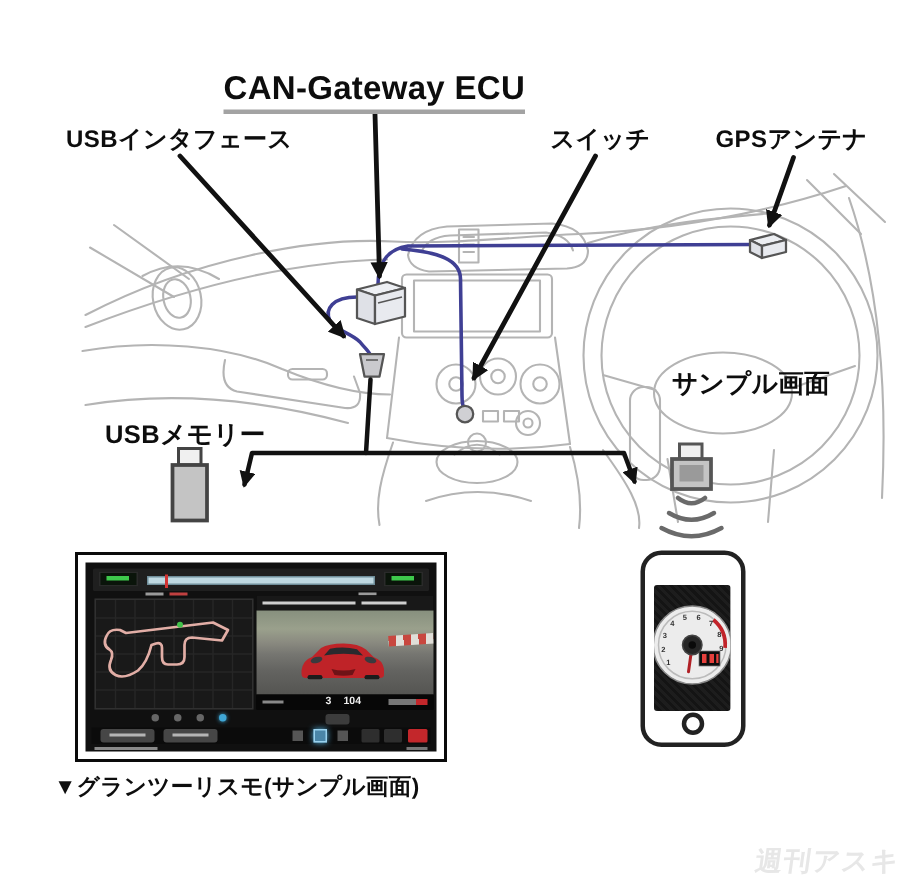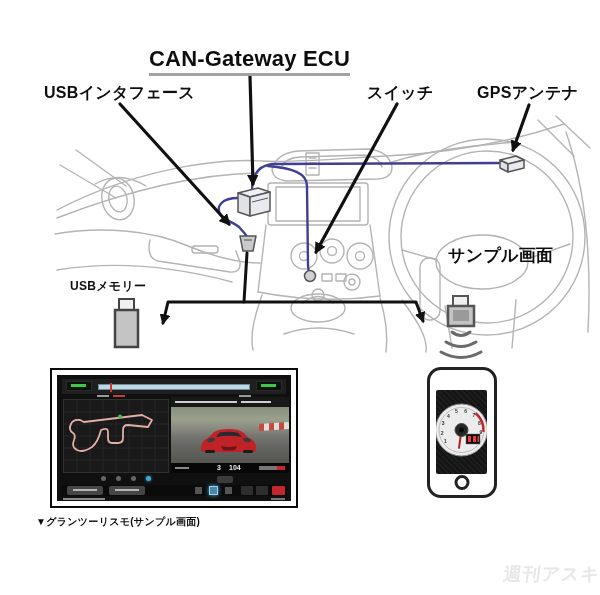--- a/index.html
+++ b/index.html
@@ -5,21 +5,21 @@
   html,body{margin:0;padding:0;background:#fff;}
   #canvas{position:relative;width:600px;height:595px;background:#ffffff;overflow:hidden;
           font-family:"Liberation Sans",sans-serif;}
   svg{display:block;}
   .abs{position:absolute;}
   .lbl{position:absolute;font-weight:bold;color:#0d0d0d;white-space:nowrap;letter-spacing:.3px;}
   .lbl-top{font-size:16px;}
   .lbl-can{font-size:22px;letter-spacing:.2px;border-bottom:3px solid #a3a3a3;padding-bottom:1px;}
   .lbl-bt1{font-size:19px;line-height:1.1;}
   .lbl-bt2{font-size:17px;line-height:1.15;}
-  .lbl-cap{font-size:10px;}
+  .lbl-cap{font-size:15px;}
   .watermark{position:absolute;font-weight:bold;font-size:18px;color:#e7e7e7;
              transform:skewX(-8deg);letter-spacing:1px;}
   
   .gt-frame{position:absolute;left:50px;top:368px;width:248px;height:140px;background:#fff;
             border:2px solid #0a0a0a;box-sizing:border-box;padding:5px;}
   .gt-screen{position:relative;width:100%;height:100%;background:#101010;overflow:hidden;}
   .gt-timeline{position:absolute;left:5px;right:5px;top:4px;height:15px;background:#1f1f1f;border-radius:1px;}
   .gt-chip{position:absolute;top:2px;width:24px;height:8px;background:#0a140a;border:1px solid #2a2a2a;}
   .gt-chip i{position:absolute;left:4px;top:2px;width:15px;height:3px;background:#3ec94c;display:block;}
   .gt-bar{position:absolute;left:36px;right:36px;top:5px;height:4px;background:#bfd9e2;border:1px solid #6f8d99;}
@@ -169,21 +169,21 @@
       <path d="M452,332 Q461,339 470,332"></path>
       <path d="M446,342 Q461,351 476,342"></path>
       <path d="M441,352 Q461,363 481,352"></path>
     </g>
   </svg>
 
   <div class="lbl lbl-top" style="left:44px;top:83px">USBインタフェース</div>
   <div class="lbl lbl-can" style="left:149px;top:46px">CAN-Gateway ECU</div>
   <div class="lbl lbl-top" style="left:367px;top:83px">スイッチ</div>
   <div class="lbl lbl-top" style="left:477px;top:83px">GPSアンテナ</div>
-  <div class="lbl lbl-top" style="left:70px;top:278px;font-size:12px">USBメモリー</div>
+  <div class="lbl lbl-top" style="left:70px;top:278px;font-size:17px">USBメモリー</div>
   <div class="lbl" style="left:448px;top:246px">
     <div class="lbl-bt2">サンプル画面</div>
   </div>
 
   <div class="gt-frame">
     <div class="gt-screen">
       <div class="gt-timeline">
         <span class="gt-chip" style="left:4px">
             <i></i>
           </span>

